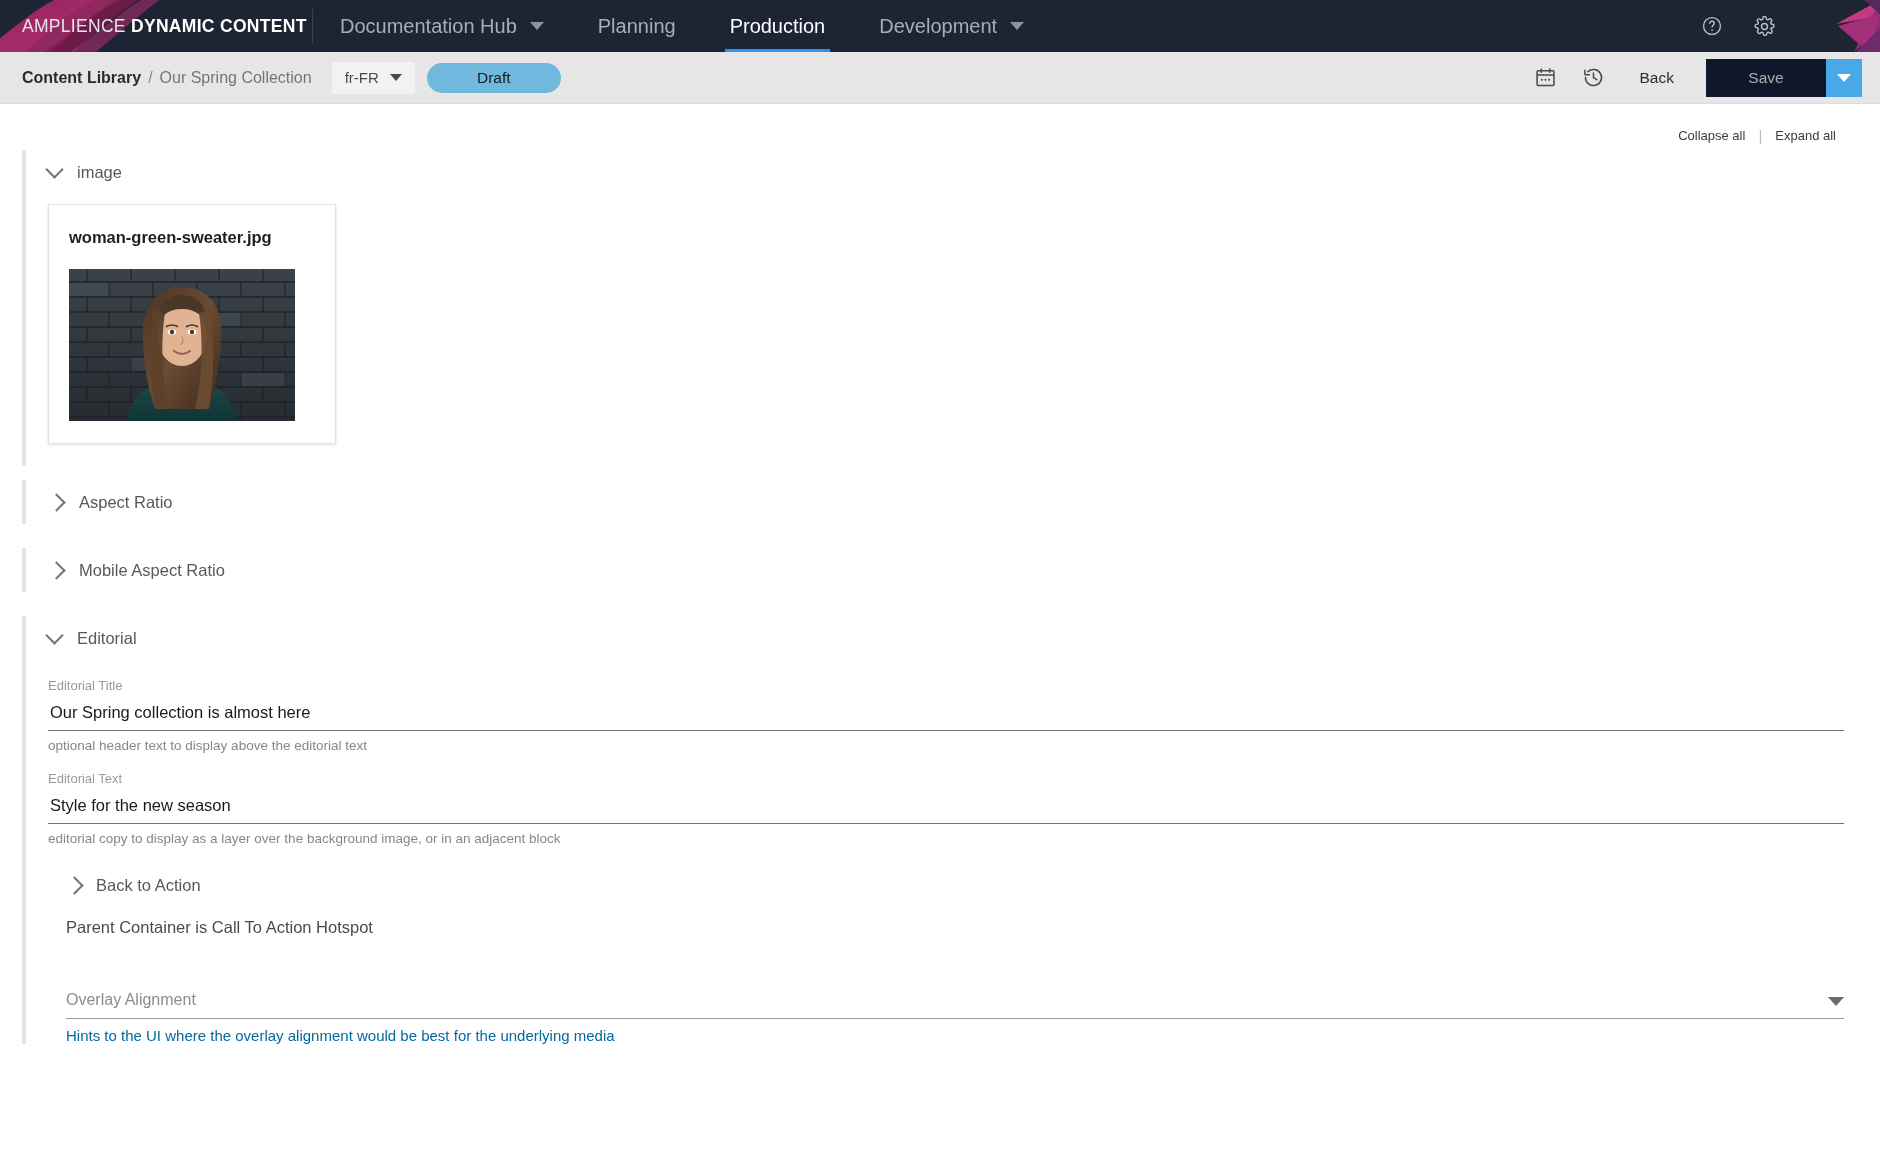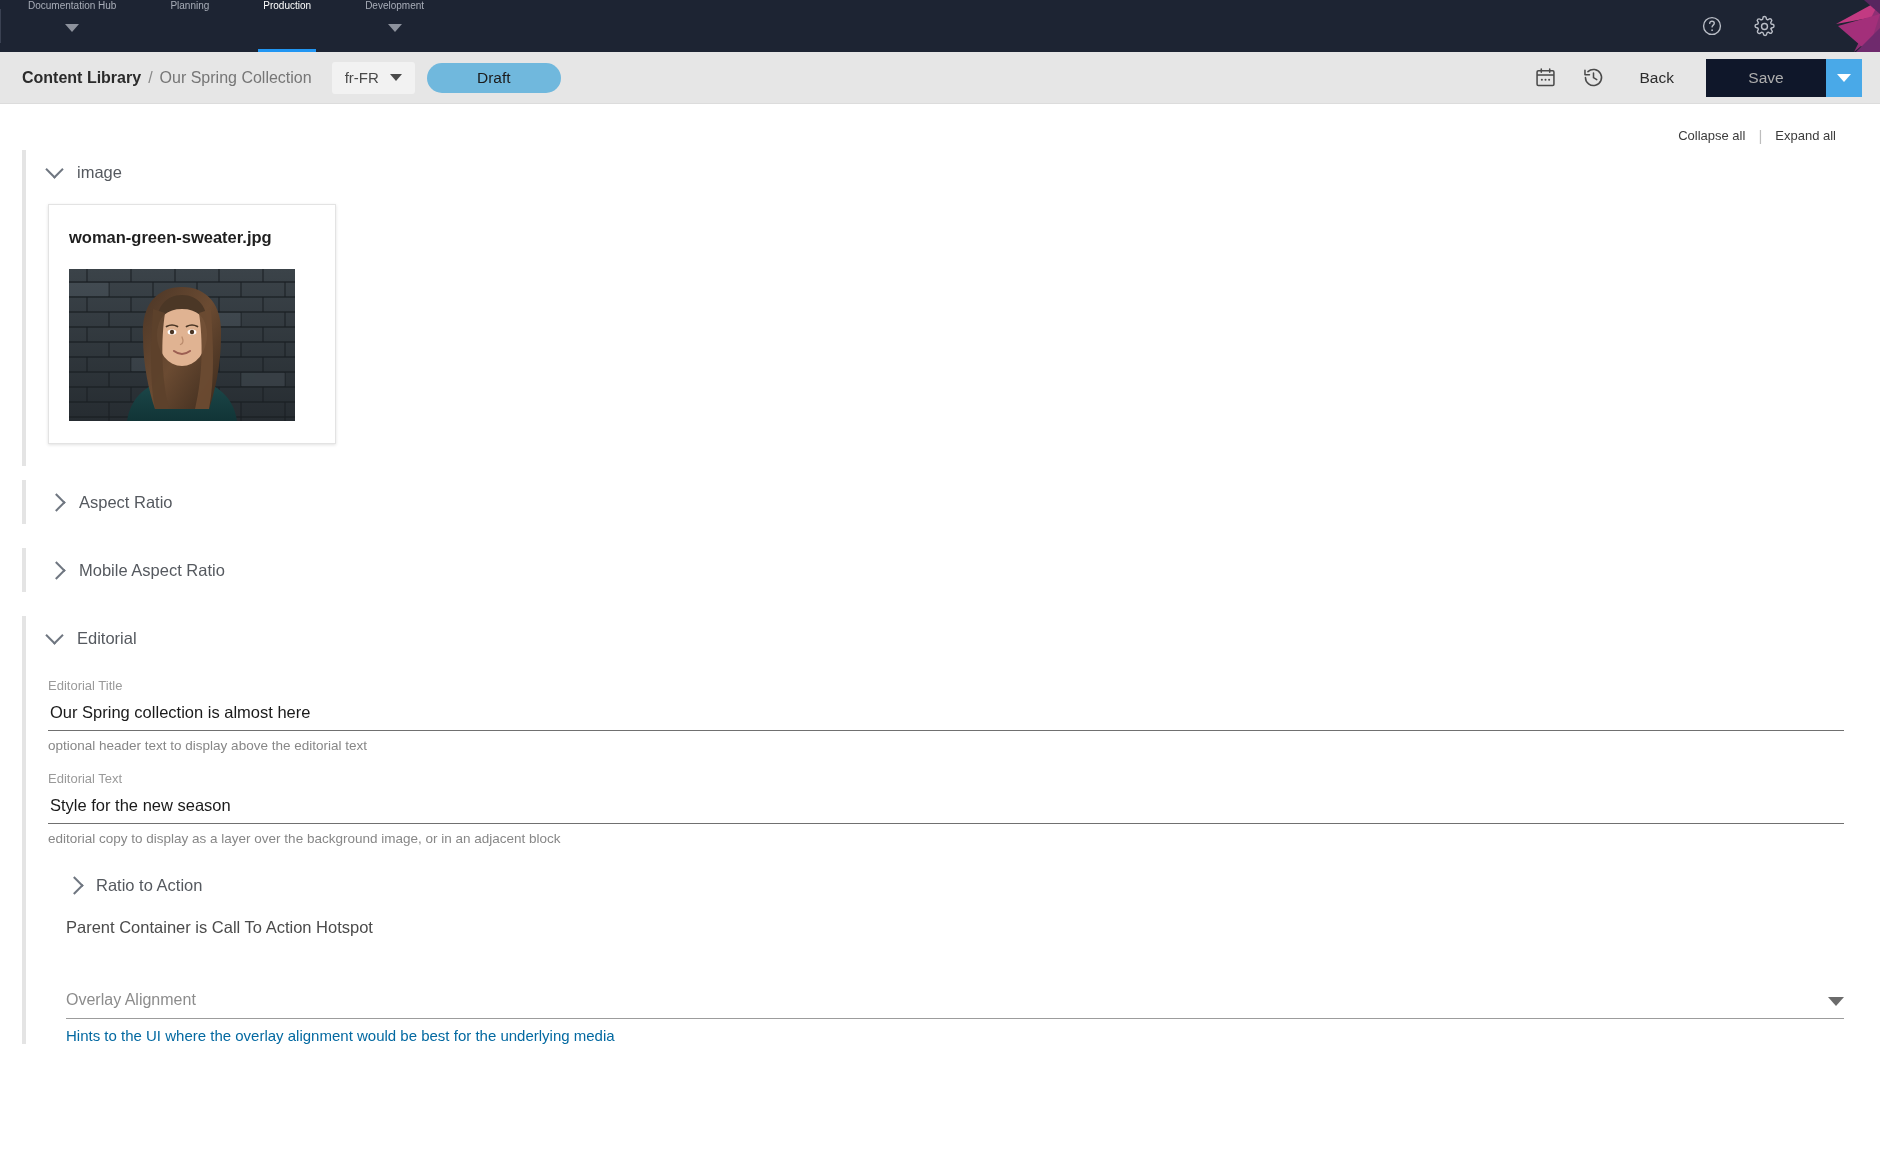--- a/index.html
+++ b/index.html
@@ -41,24 +41,23 @@
   .logo-text .lt-bold { font-weight: 700; }
   .nav-divider {
     width: 1px; background: #3a4152; margin: 9px 0; flex: none;
   }
   .nav-tabs { display: flex; align-items: stretch; flex: 1; }
   .nav-tab {
     position: relative;
     display: flex; align-items: center; gap: 13px;
     padding: 0 27px;
     color: #a8adb8;
-    font-size: 10px;
+    font-size: 20px;
     white-space: nowrap;
     cursor: pointer;
-    flex-direction: column;
   }
   .nav-tab.active { color: #ffffff; }
   .nav-tab.active::after {
     content: ""; position: absolute; left: 22px; right: 22px; bottom: 0;
     height: 3px; background: #2196f3;
   }
   .caret-down {
     width: 0; height: 0;
     border-left: 7px solid transparent;
     border-right: 7px solid transparent;
@@ -267,20 +266,41 @@
   }
   .select-hint {
     color: #0369a1; font-size: 15px; padding-top: 8px;
   }
 </style>
 </head>
 <body>
 
 <div class="topnav">
 
+  <div class="logo-zone">
+    <div class="logo-deco">
+      <svg viewBox="0 0 312 52" preserveAspectRatio="none" style="width:100%;height:100%;display:block">
+        <defs>
+          <linearGradient id="ribg" x1="0" y1="0" x2="1" y2="1">
+            <stop offset="0" stop-color="#8e1f56"></stop>
+            <stop offset="1" stop-color="#c4357f"></stop>
+          </linearGradient>
+        </defs>
+        <rect width="312" height="52" fill="#1d2433"></rect>
+        <path d="M-20,52 C20,26 36,4 74,-8 L112,-8 C74,6 52,28 26,52 Z" fill="url(#ribg)" opacity="0.95"></path>
+        <path d="M10,52 C46,28 62,6 100,-8 L136,-8 C100,8 76,30 52,52 Z" fill="#a32a69" opacity="0.85"></path>
+        <path d="M44,52 C78,30 96,8 132,-8 L152,-8 C120,10 96,32 74,52 Z" fill="#7e1a4c" opacity="0.8"></path>
+        <path d="M70,52 C104,30 122,8 156,-8 L170,-8 C142,12 118,34 96,52 Z" fill="#b52e74" opacity="0.55"></path>
+      </svg>
+    </div>
+    <div class="logo-text">
+      <span class="lt-light">AMPLIENCE</span>
+      <span class="lt-bold">DYNAMIC CONTENT</span>
+    </div>
+  </div>
 
   <div class="nav-divider"></div>
 
   <div class="nav-tabs">
     <div class="nav-tab">
       <span>Documentation Hub</span>
       <span class="caret-down"></span>
     </div>
     <div class="nav-tab">
       <span>Planning</span>
@@ -490,21 +510,21 @@
     </div>
 
     <div class="field-block" style="margin-top:14px;">
       <div class="field-label">Editorial Text</div>
       <input class="field-input" type="text" value="Style for the new season" style="">
       <div class="field-hint">editorial copy to display as a layer over the background image, or in an adjacent block</div>
     </div>
 
     <div class="sub-sect-header">
       <span class="chev right"></span>
-      <span class="sub-sect-title">Ratio to Action</span>
+      <span class="sub-sect-title">Back to Action</span>
     </div>
 
     <div class="bool-block">
       <div class="bool-title">Parent Container is Call To Action Hotspot</div>
     </div>
 
     <div class="select-block">
       <div class="select-row">
         <span class="select-value">Overlay Alignment</span>
         <span class="select-caret"></span>

